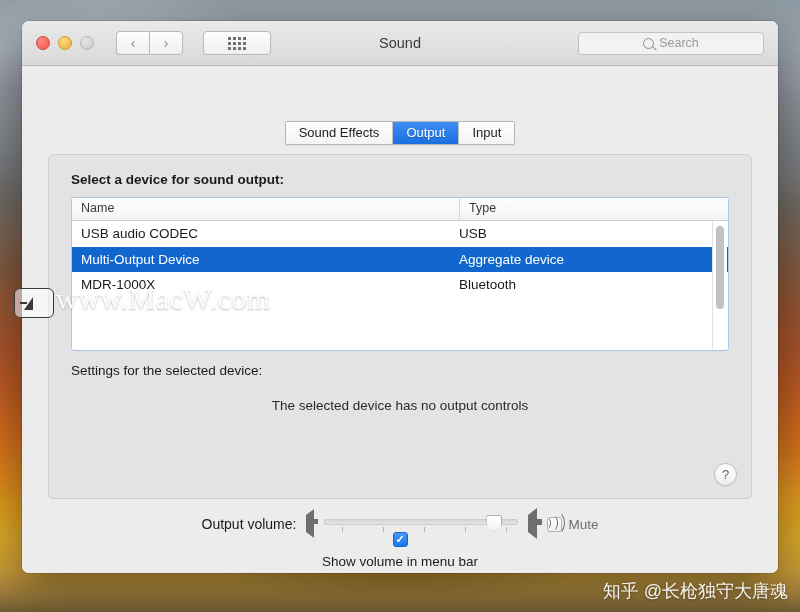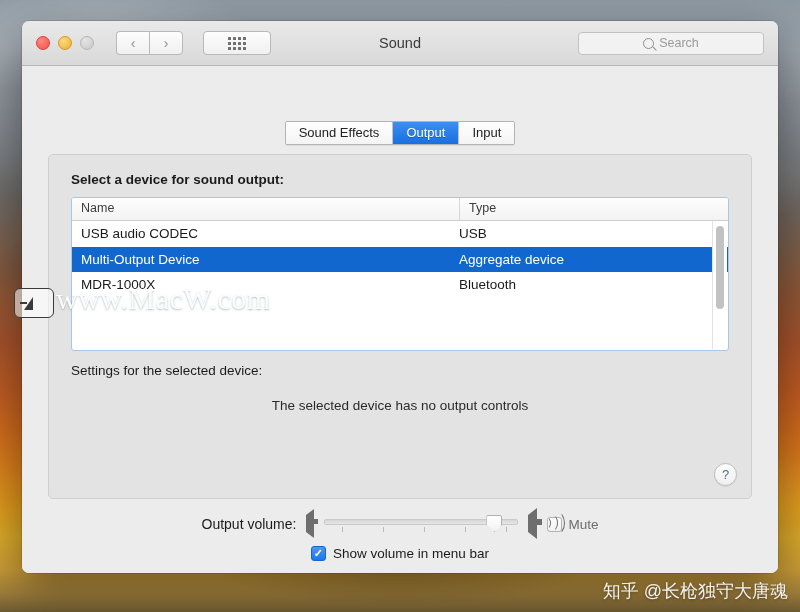--- a/index.html
+++ b/index.html
@@ -279,22 +279,22 @@
     border-color: #1566c9;
   }
   .checkbox.on::after {
     content: "✓"; color: #fff; font-size: 11px; line-height: 1;
     font-weight: bold;
   }
   #mute-wrap { display: flex; align-items: center; gap: 6px; }
   #mute-label { font-size: 13.5px; color: #6d6d6d; }
 
   #showvol-row {
-    position: absolute; left: 0; right: 0; bottom: 12px;
-    display: flex; align-items: center; justify-content: center; gap: 7px;
+    position: absolute; left: 0; right: 0; bottom: 4px;
+    display: flex; align-items: center; justify-content: center; gap: 7px; flex-direction: column;
   }
   #showvol-label { font-size: 13.5px; color: #1b1b1b; }
 
   
   #wm-macw {
     position: absolute; left: 56px; top: 282px;
     font-family: "Liberation Serif", serif;
     font-size: 30px; color: rgba(255,255,255,.93);
     letter-spacing: .5px;
     text-shadow: 0 1px 2px rgba(120,130,140,.55);

